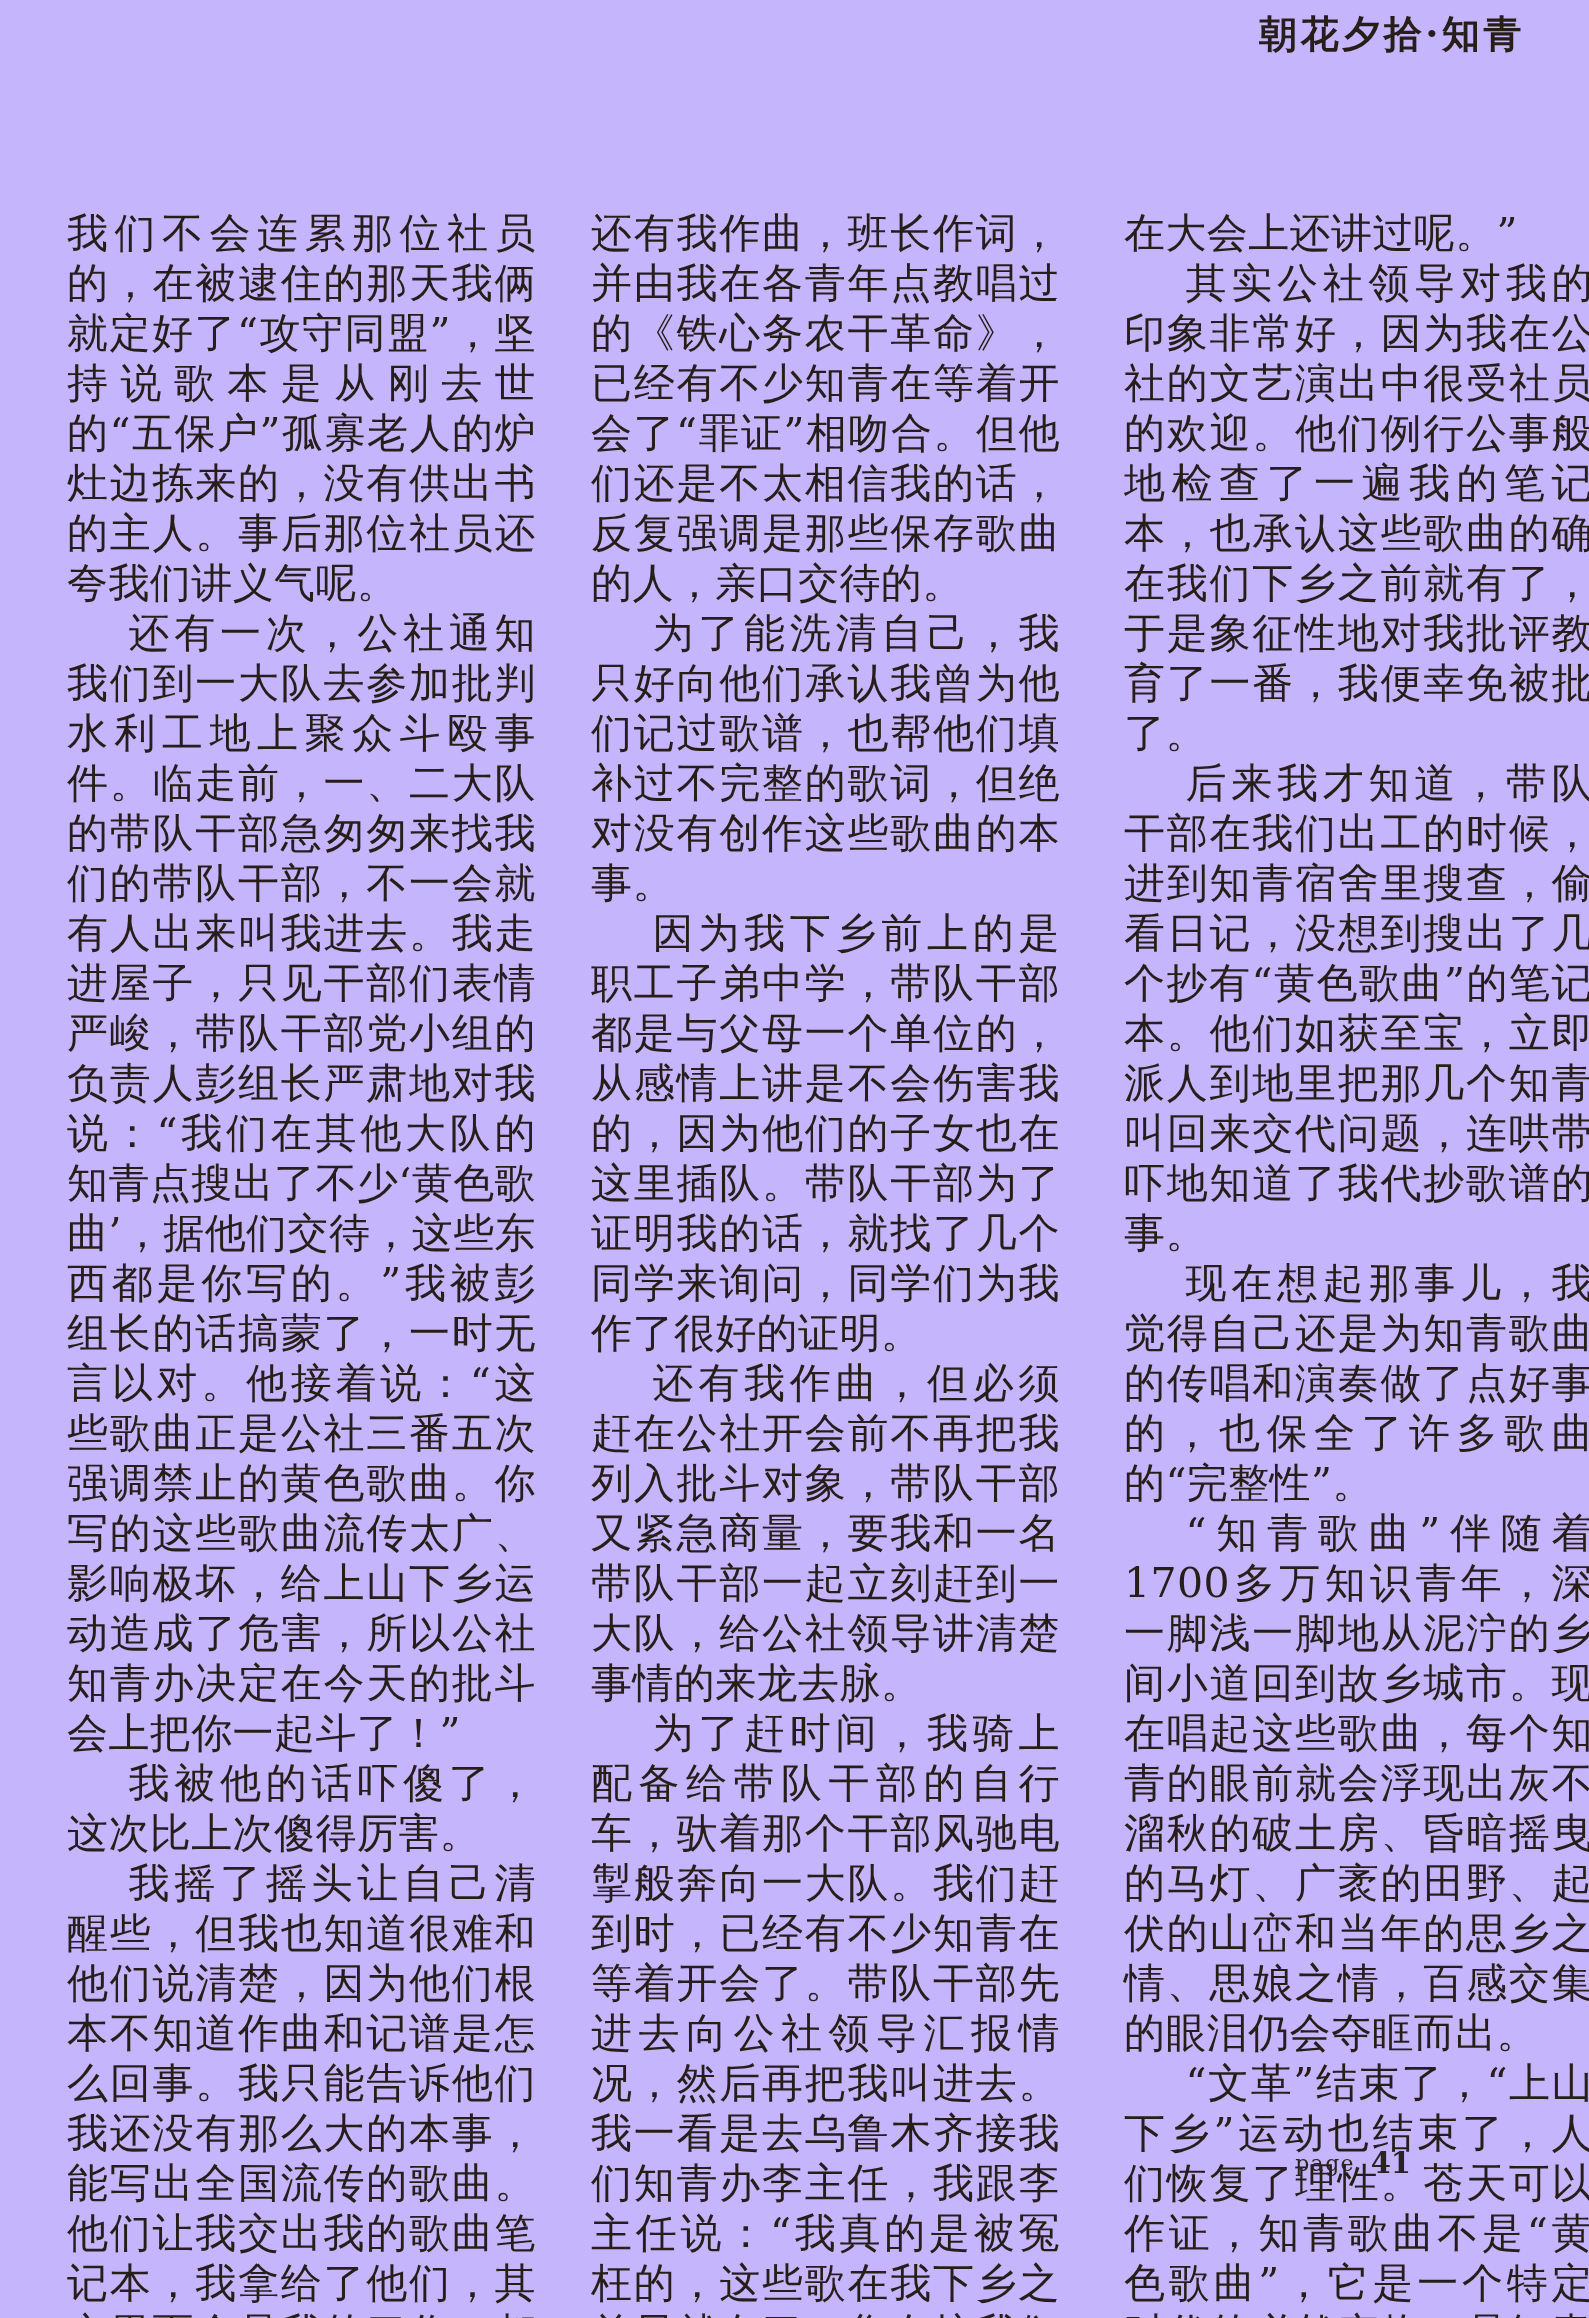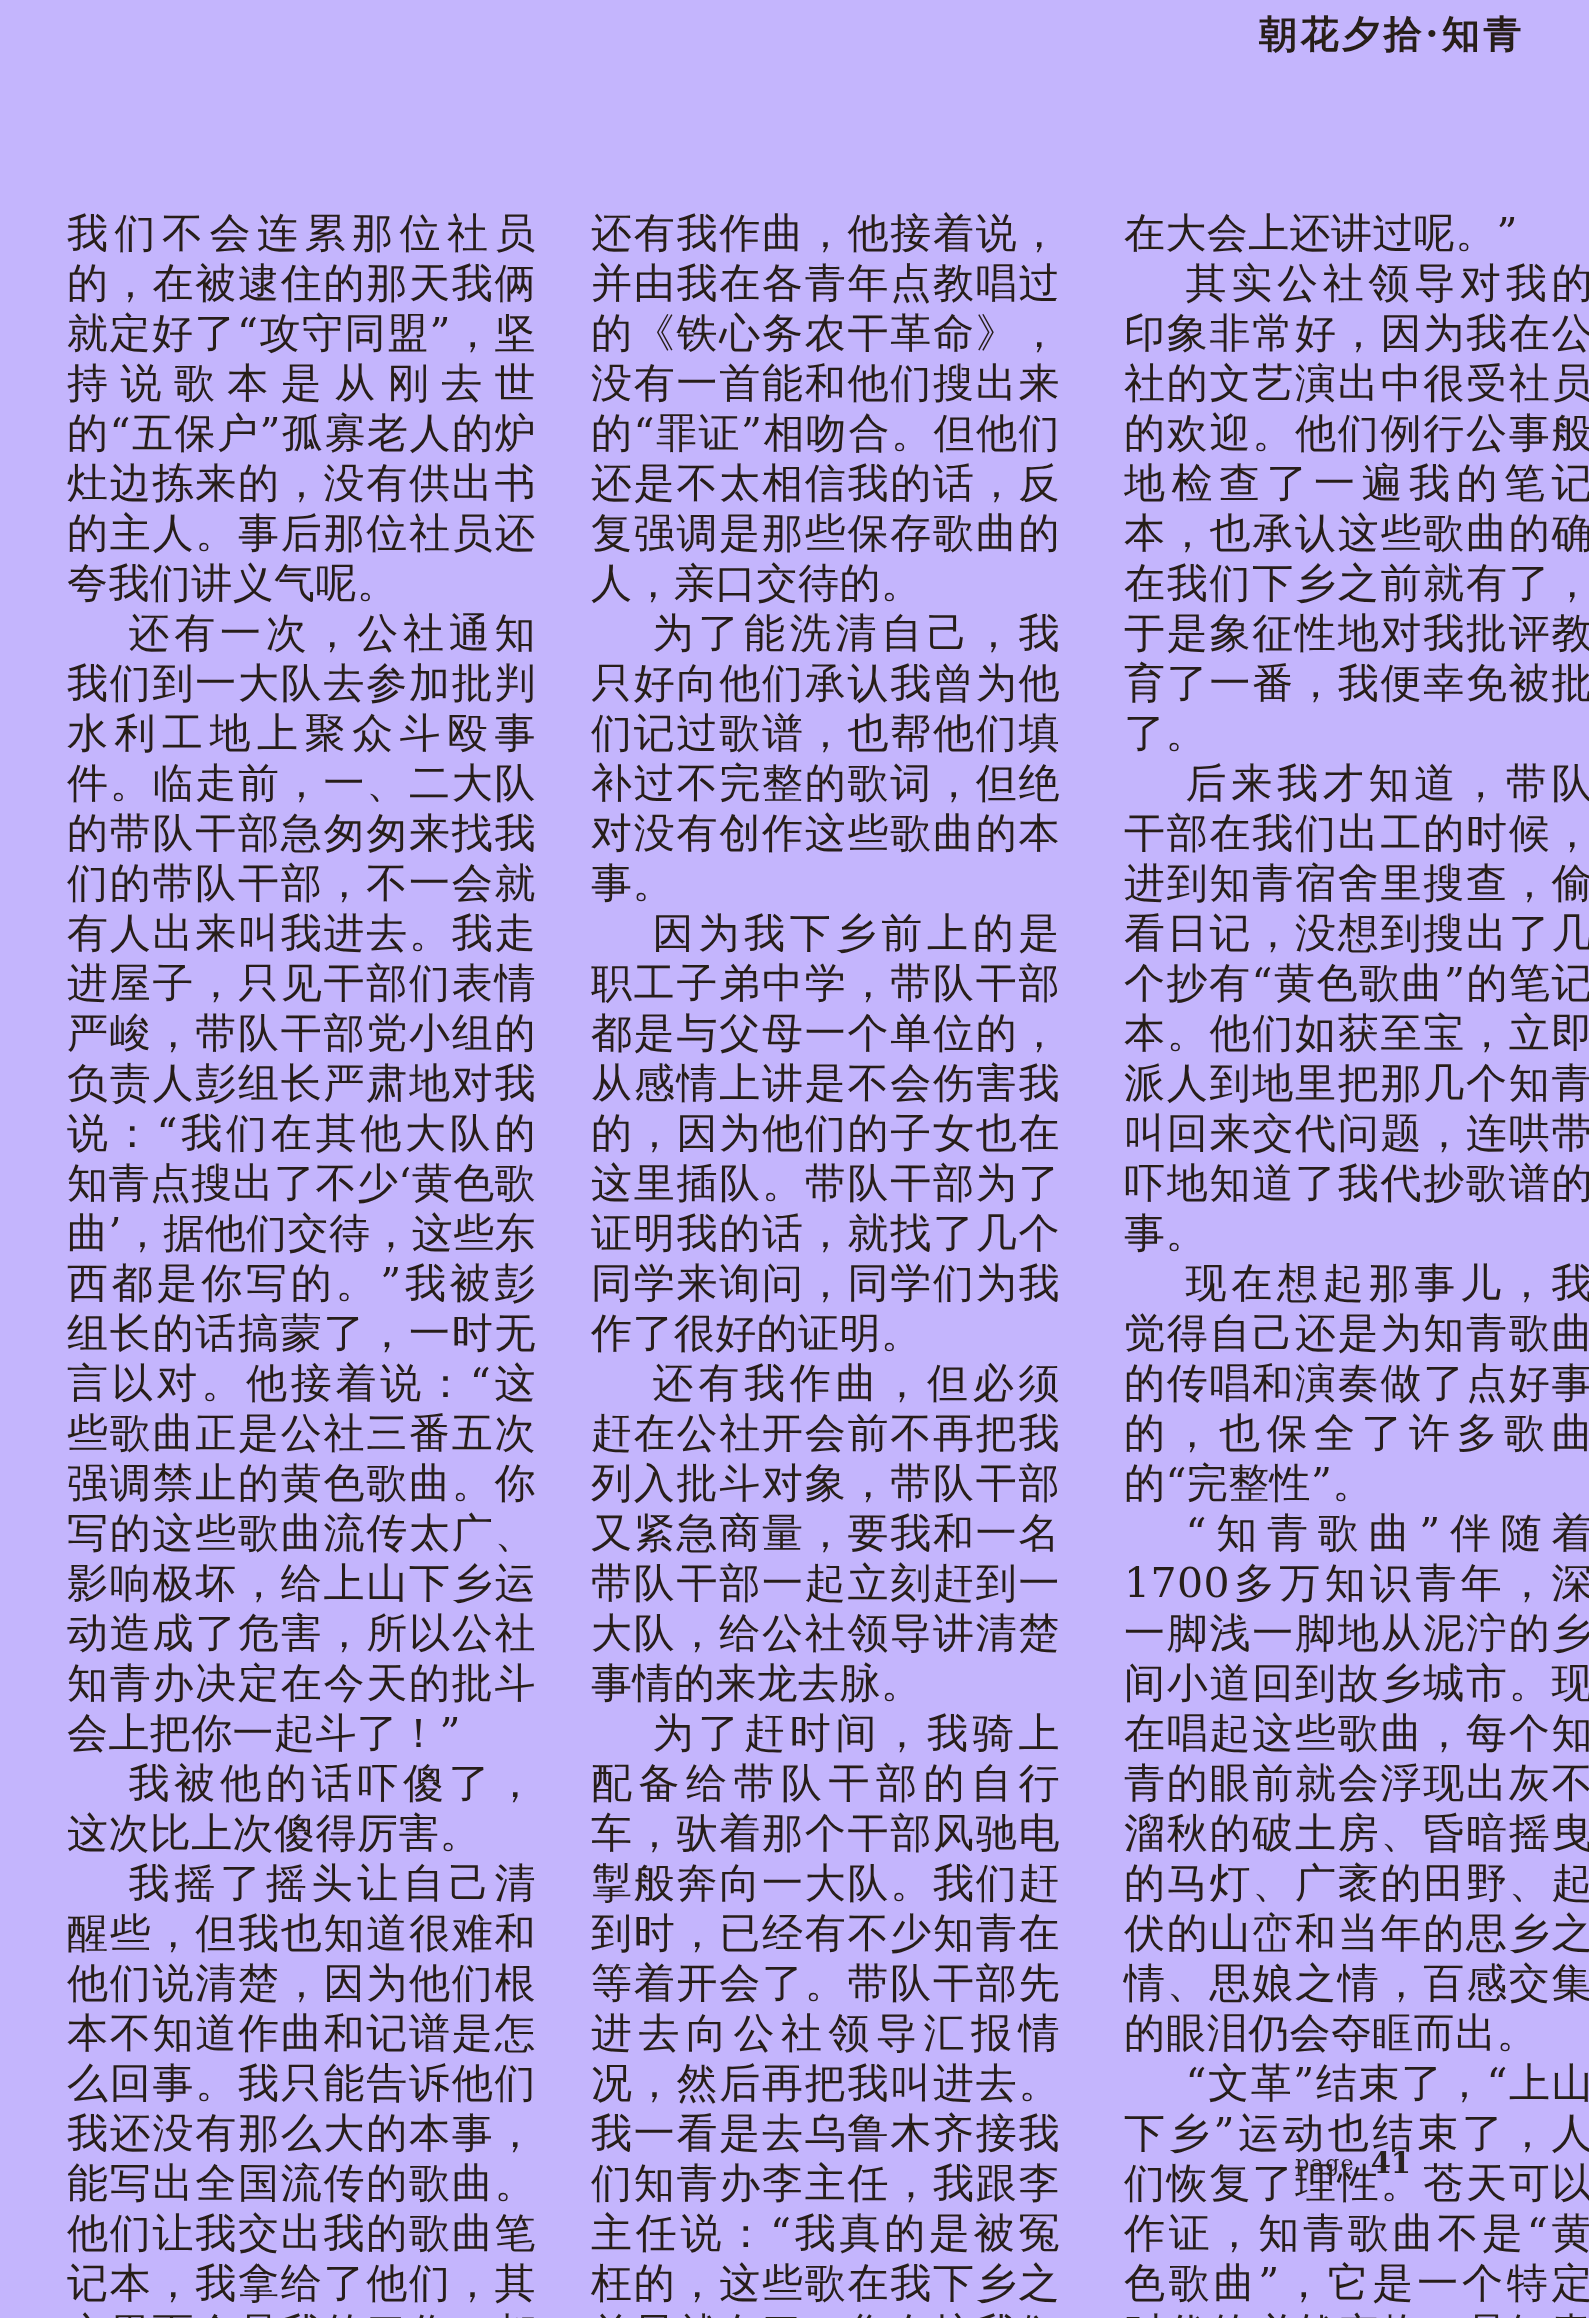--- a/index.html
+++ b/index.html
@@ -62,21 +62,21 @@
   </div>
 
   <div class="col col-1">
     <p class="para cont">我们不会连累那位社员的，在被逮住的那天我俩就定好了“攻守同盟”，坚持说歌本是从刚去世的“五保户”孤寡老人的炉灶边拣来的，没有供出书的主人。事后那位社员还夸我们讲义气呢。</p>
     <p class="para">还有一次，公社通知我们到一大队去参加批判水利工地上聚众斗殴事件。临走前，一、二大队的带队干部急匆匆来找我们的带队干部，不一会就有人出来叫我进去。我走进屋子，只见干部们表情严峻，带队干部党小组的负责人彭组长严肃地对我说：“我们在其他大队的知青点搜出了不少‘黄色歌曲’，据他们交待，这些东西都是你写的。”我被彭组长的话搞蒙了，一时无言以对。他接着说：“这些歌曲正是公社三番五次强调禁止的黄色歌曲。你写的这些歌曲流传太广、影响极坏，给上山下乡运动造成了危害，所以公社知青办决定在今天的批斗会上把你一起斗了！”</p>
     <p class="para">我被他的话吓傻了，这次比上次傻得厉害。</p>
     <p class="para">我摇了摇头让自己清醒些，但我也知道很难和他们说清楚，因为他们根本不知道作曲和记谱是怎么回事。我只能告诉他们我还没有那么大的本事，能写出全国流传的歌曲。他们让我交出我的歌曲笔记本，我拿给了他们，其实里面全是我的习作，都是当时最革命的歌词。</p>
   </div>
 
   <div class="col col-2">
-    <p class="para cont">还有我作曲，他接着说，并由我在各青年点教唱过的《铁心务农干革命》，没有一首能和他们搜出来的“罪证”相吻合。但他们还是不太相信我的话，反复强调是那些保存歌曲的人，亲口交待的。</p>
+    <p class="para cont">还有我作曲，班长作词，并由我在各青年点教唱过的《铁心务农干革命》，已经有不少知青在等着开会了“罪证”相吻合。但他们还是不太相信我的话，反复强调是那些保存歌曲的人，亲口交待的。</p>
     <p class="para">为了能洗清自己，我只好向他们承认我曾为他们记过歌谱，也帮他们填补过不完整的歌词，但绝对没有创作这些歌曲的本事。</p>
     <p class="para">因为我下乡前上的是职工子弟中学，带队干部都是与父母一个单位的，从感情上讲是不会伤害我的，因为他们的子女也在这里插队。带队干部为了证明我的话，就找了几个同学来询问，同学们为我作了很好的证明。</p>
     <p class="para">还有我作曲，但必须赶在公社开会前不再把我列入批斗对象，带队干部又紧急商量，要我和一名带队干部一起立刻赶到一大队，给公社领导讲清楚事情的来龙去脉。</p>
     <p class="para">为了赶时间，我骑上配备给带队干部的自行车，驮着那个干部风驰电掣般奔向一大队。我们赶到时，已经有不少知青在等着开会了。带队干部先进去向公社领导汇报情况，然后再把我叫进去。我一看是去乌鲁木齐接我们知青办李主任，我跟李主任说：“我真的是被冤枉的，这些歌在我下乡之前早就有了，您在接我们的时候</p>
   </div>
 
   <div class="col col-3">
     <p class="para cont">在大会上还讲过呢。”</p>
     <p class="para">其实公社领导对我的印象非常好，因为我在公社的文艺演出中很受社员的欢迎。他们例行公事般地检查了一遍我的笔记本，也承认这些歌曲的确在我们下乡之前就有了，于是象征性地对我批评教育了一番，我便幸免被批了。</p>
     <p class="para">后来我才知道，带队干部在我们出工的时候，进到知青宿舍里搜查，偷看日记，没想到搜出了几个抄有“黄色歌曲”的笔记本。他们如获至宝，立即派人到地里把那几个知青叫回来交代问题，连哄带吓地知道了我代抄歌谱的事。</p>

